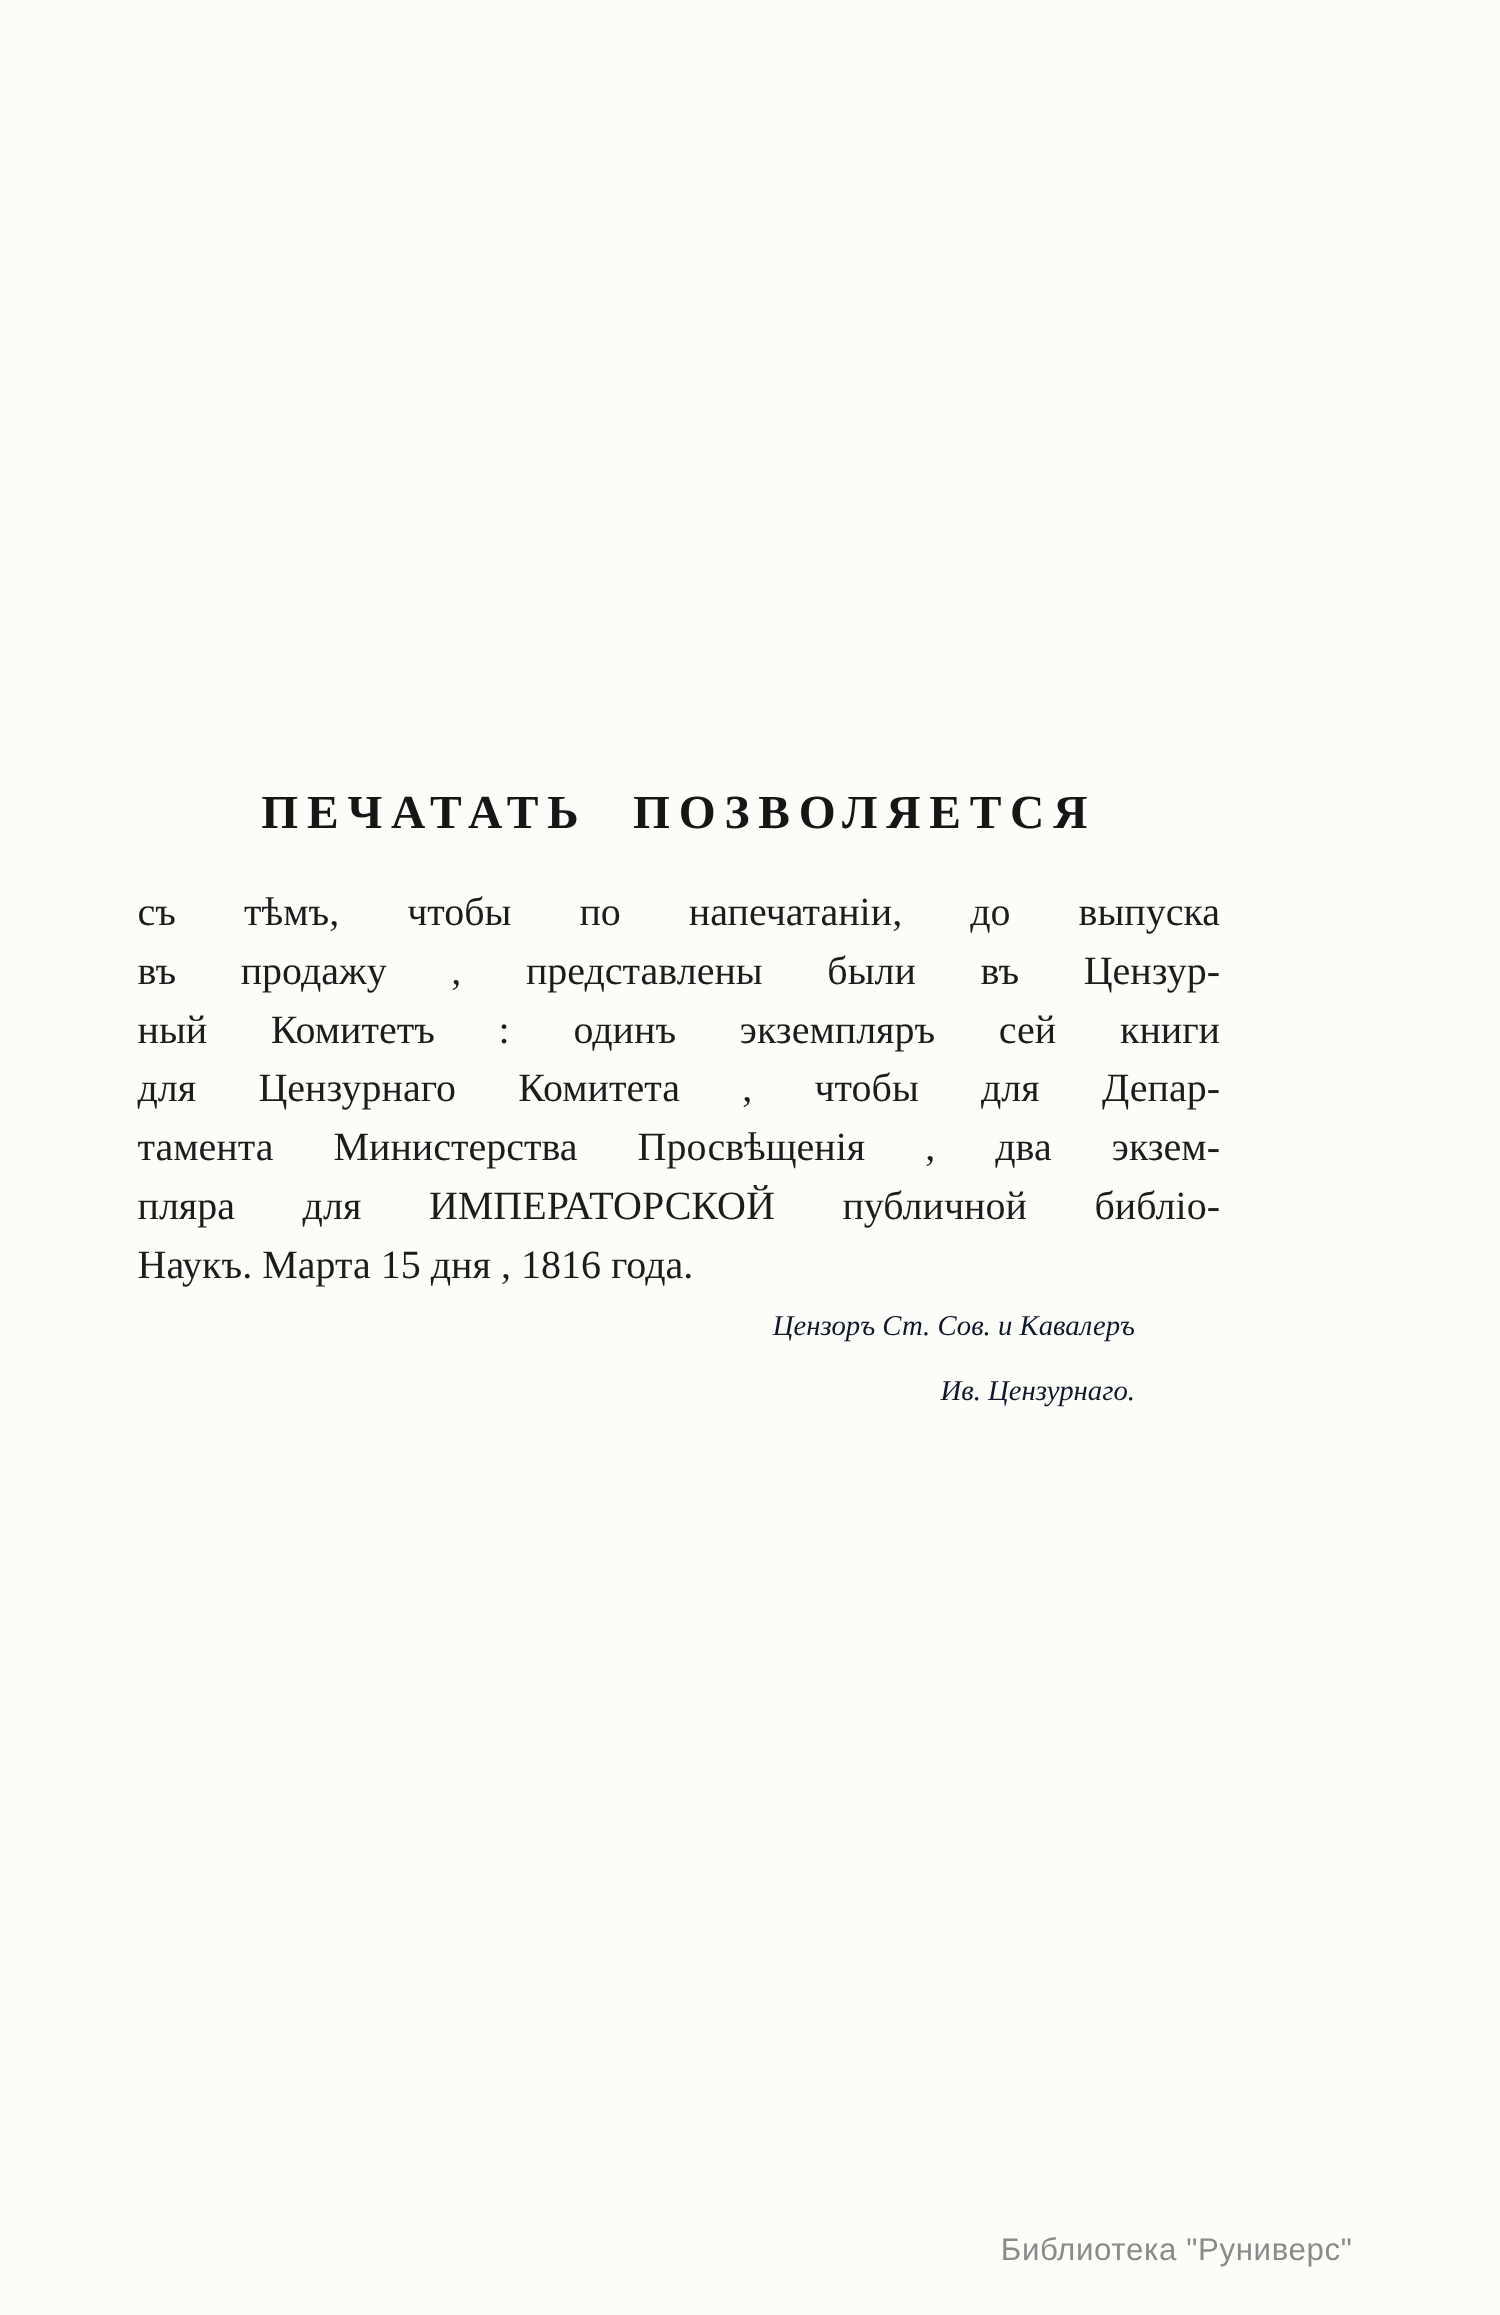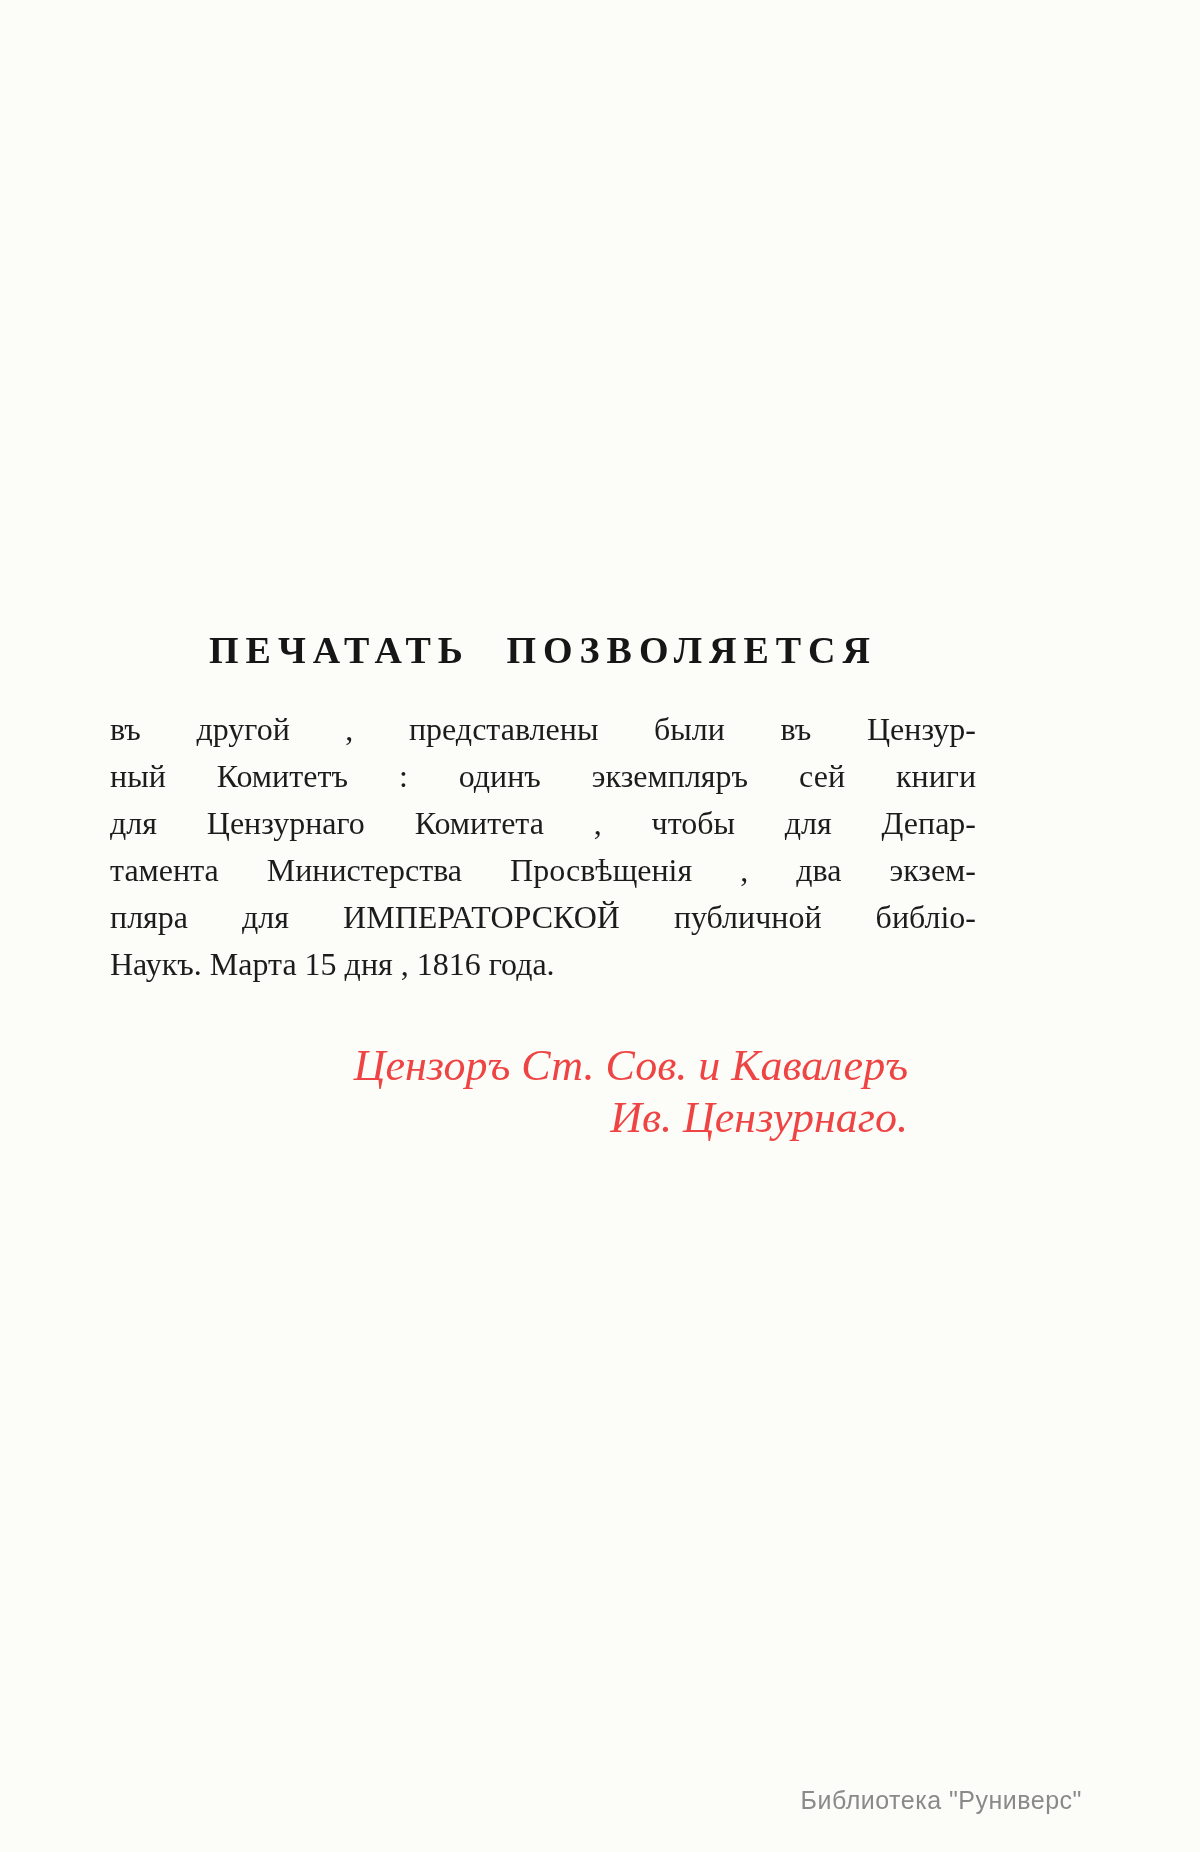--- a/index.html
+++ b/index.html
@@ -42,27 +42,26 @@
     line-height: 47px;
     text-align: justify;
     text-align-last: justify;
     white-space: normal;
   }
   .body-line.last {
     text-align: center;
     text-align-last: left;
   }
   .signature {
-    margin-top: 52px;
     padding-right: 68px;
     text-align: right;
     font-style: italic;
-    font-size: 44px;
+    font-size: 23px;
     line-height: 52px;
-    color: #ef4444;
+    color: #0f172a;
   }
   .watermark {
     position: absolute;
     top: 1786px;
     right: 118px;
     font-family: "Liberation Sans", "DejaVu Sans", sans-serif;
     font-size: 25px;
     color: #8a8a8a;
     letter-spacing: 0.5px;
   }
@@ -70,21 +69,22 @@
 </head>
 <body>
 
 <div class="sheet">
 
   <div class="content">
 
     <h1 class="permit-heading">ПЕЧАТАТЬ ПОЗВОЛЯЕТСЯ</h1>
 
     <div class="body-text">
-      <div class="body-line">въ другой , представлены были въ Цензур-</div>
+      <div class="body-line">съ тѣмъ, чтобы по напечатаніи, до выпуска</div>
+      <div class="body-line">въ продажу , представлены были въ Цензур-</div>
       <div class="body-line">ный Комитетъ : одинъ экземпляръ сей книги</div>
       <div class="body-line">для Цензурнаго Комитета , чтобы для Депар-</div>
       <div class="body-line">тамента Министерства Просвѣщенія , два экзем-</div>
       <div class="body-line">пляра для ИМПЕРАТОРСКОЙ публичной библіо-</div>
       <div class="body-line last">Наукъ. Марта 15 дня , 1816 года.</div>
     </div>
 
     <div class="signature">
       <div>Цензоръ Ст. Сов. и Кавалеръ</div>
       <div>Ив. Цензурнаго.</div>

